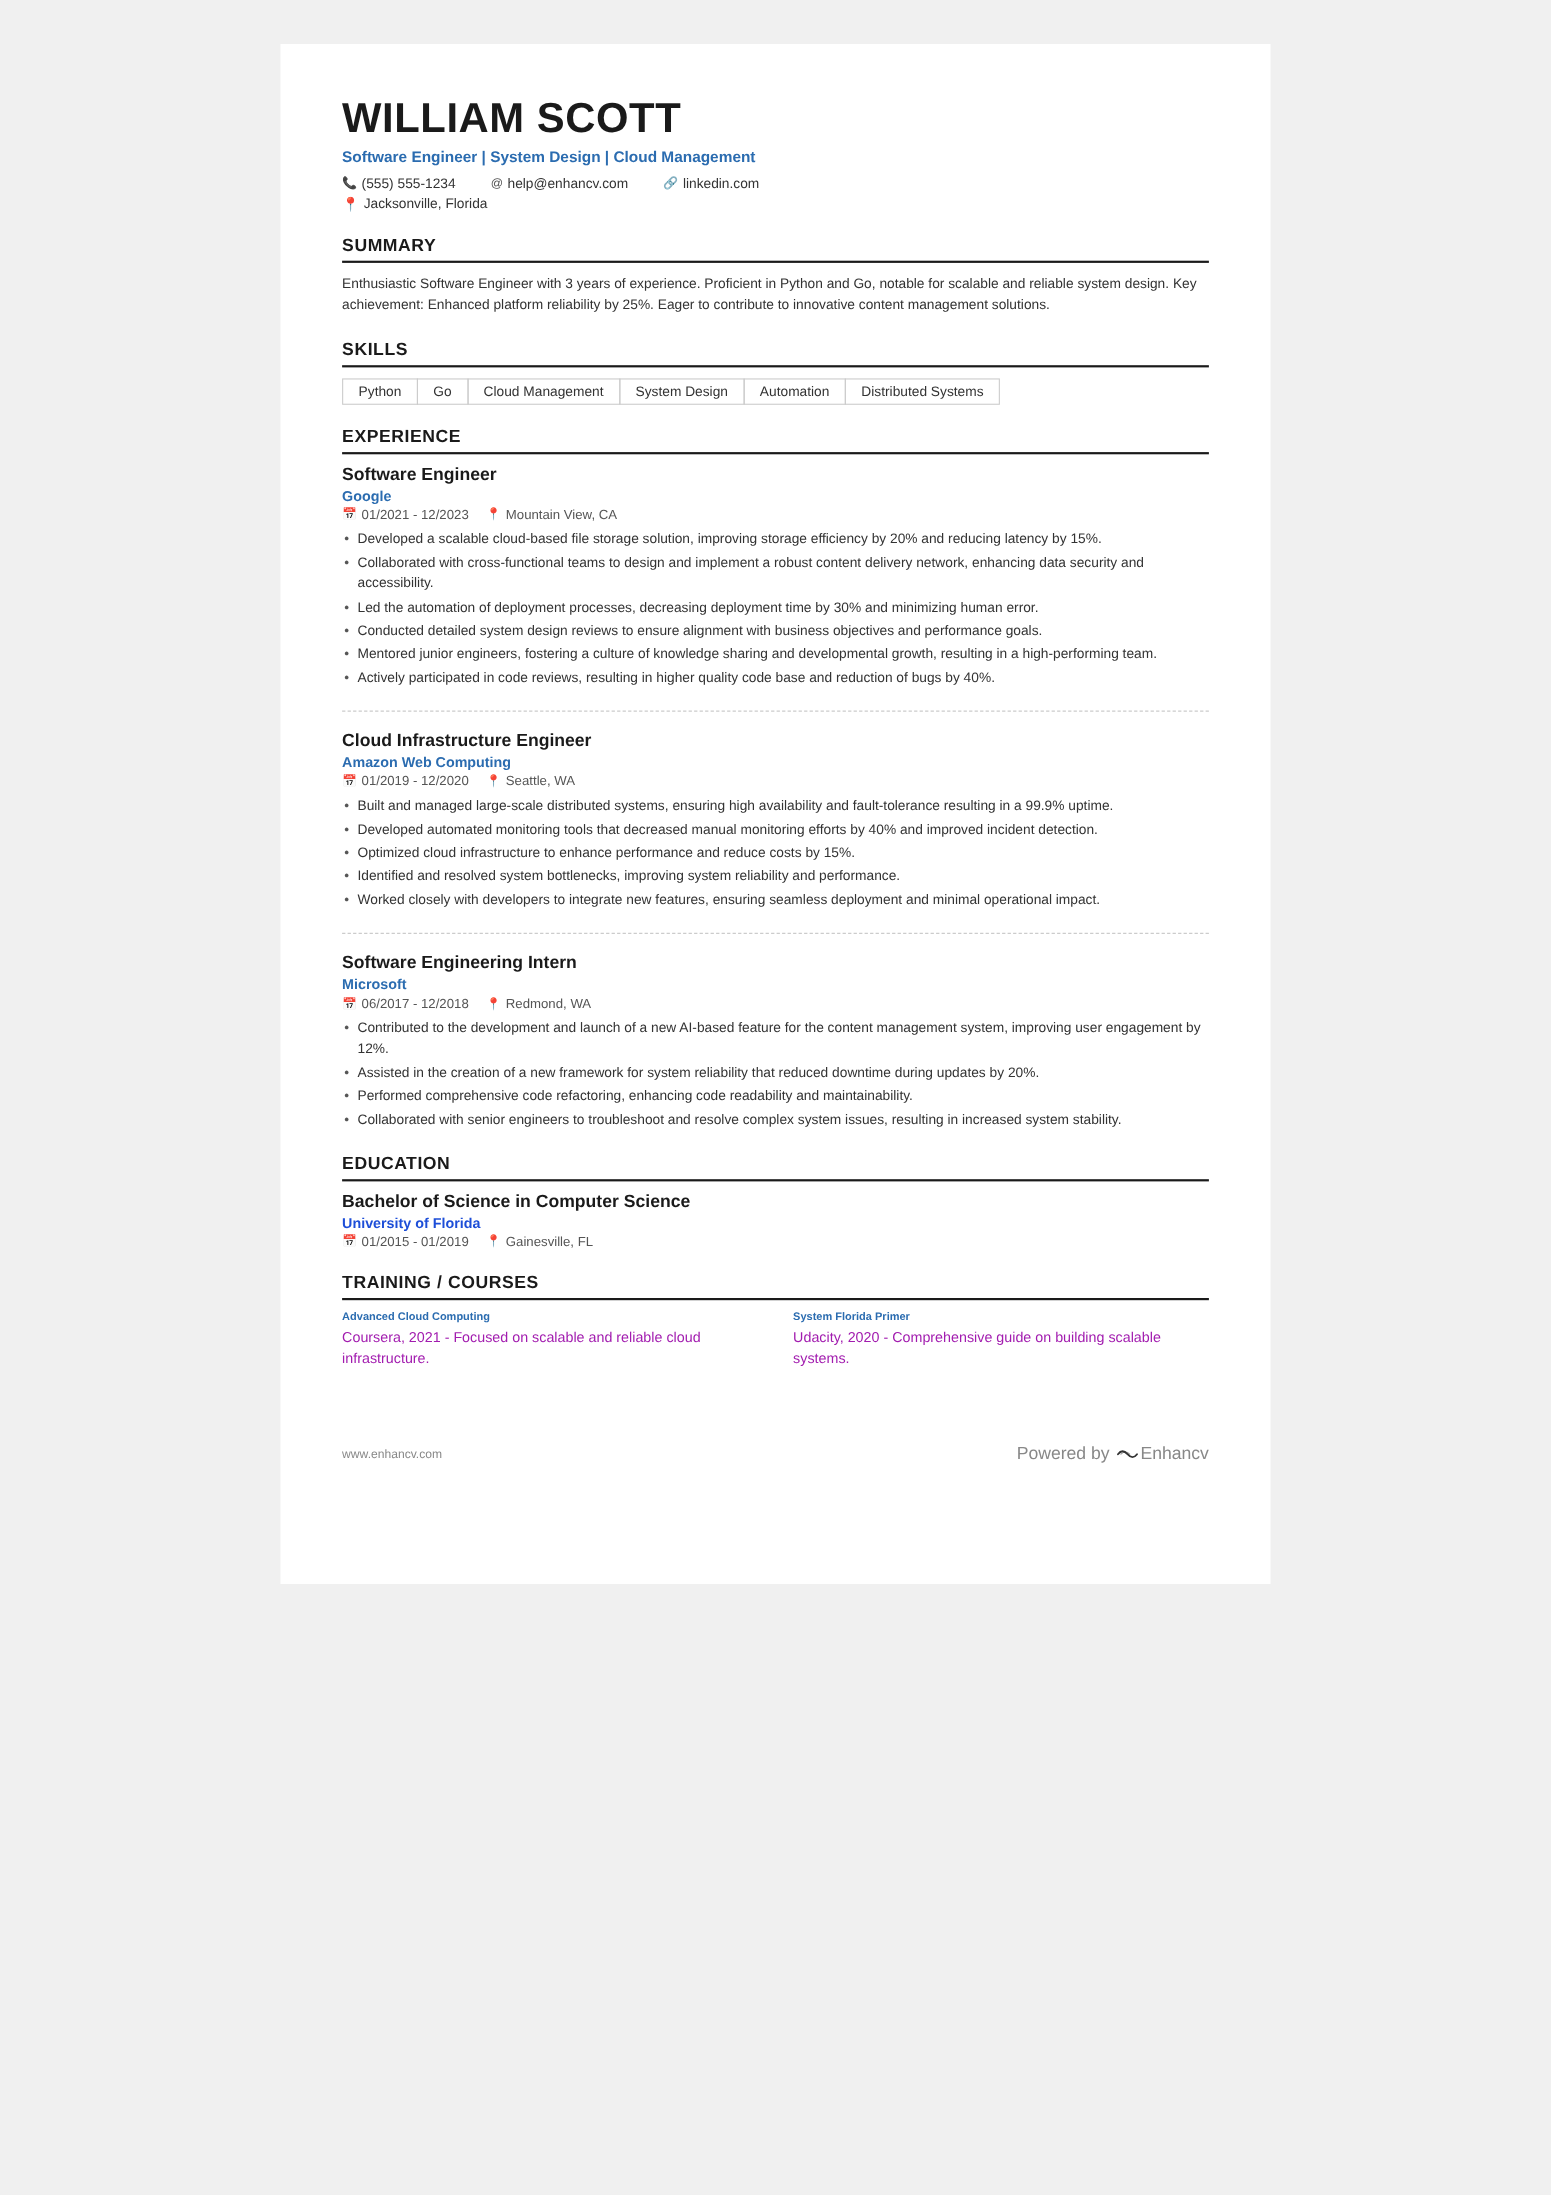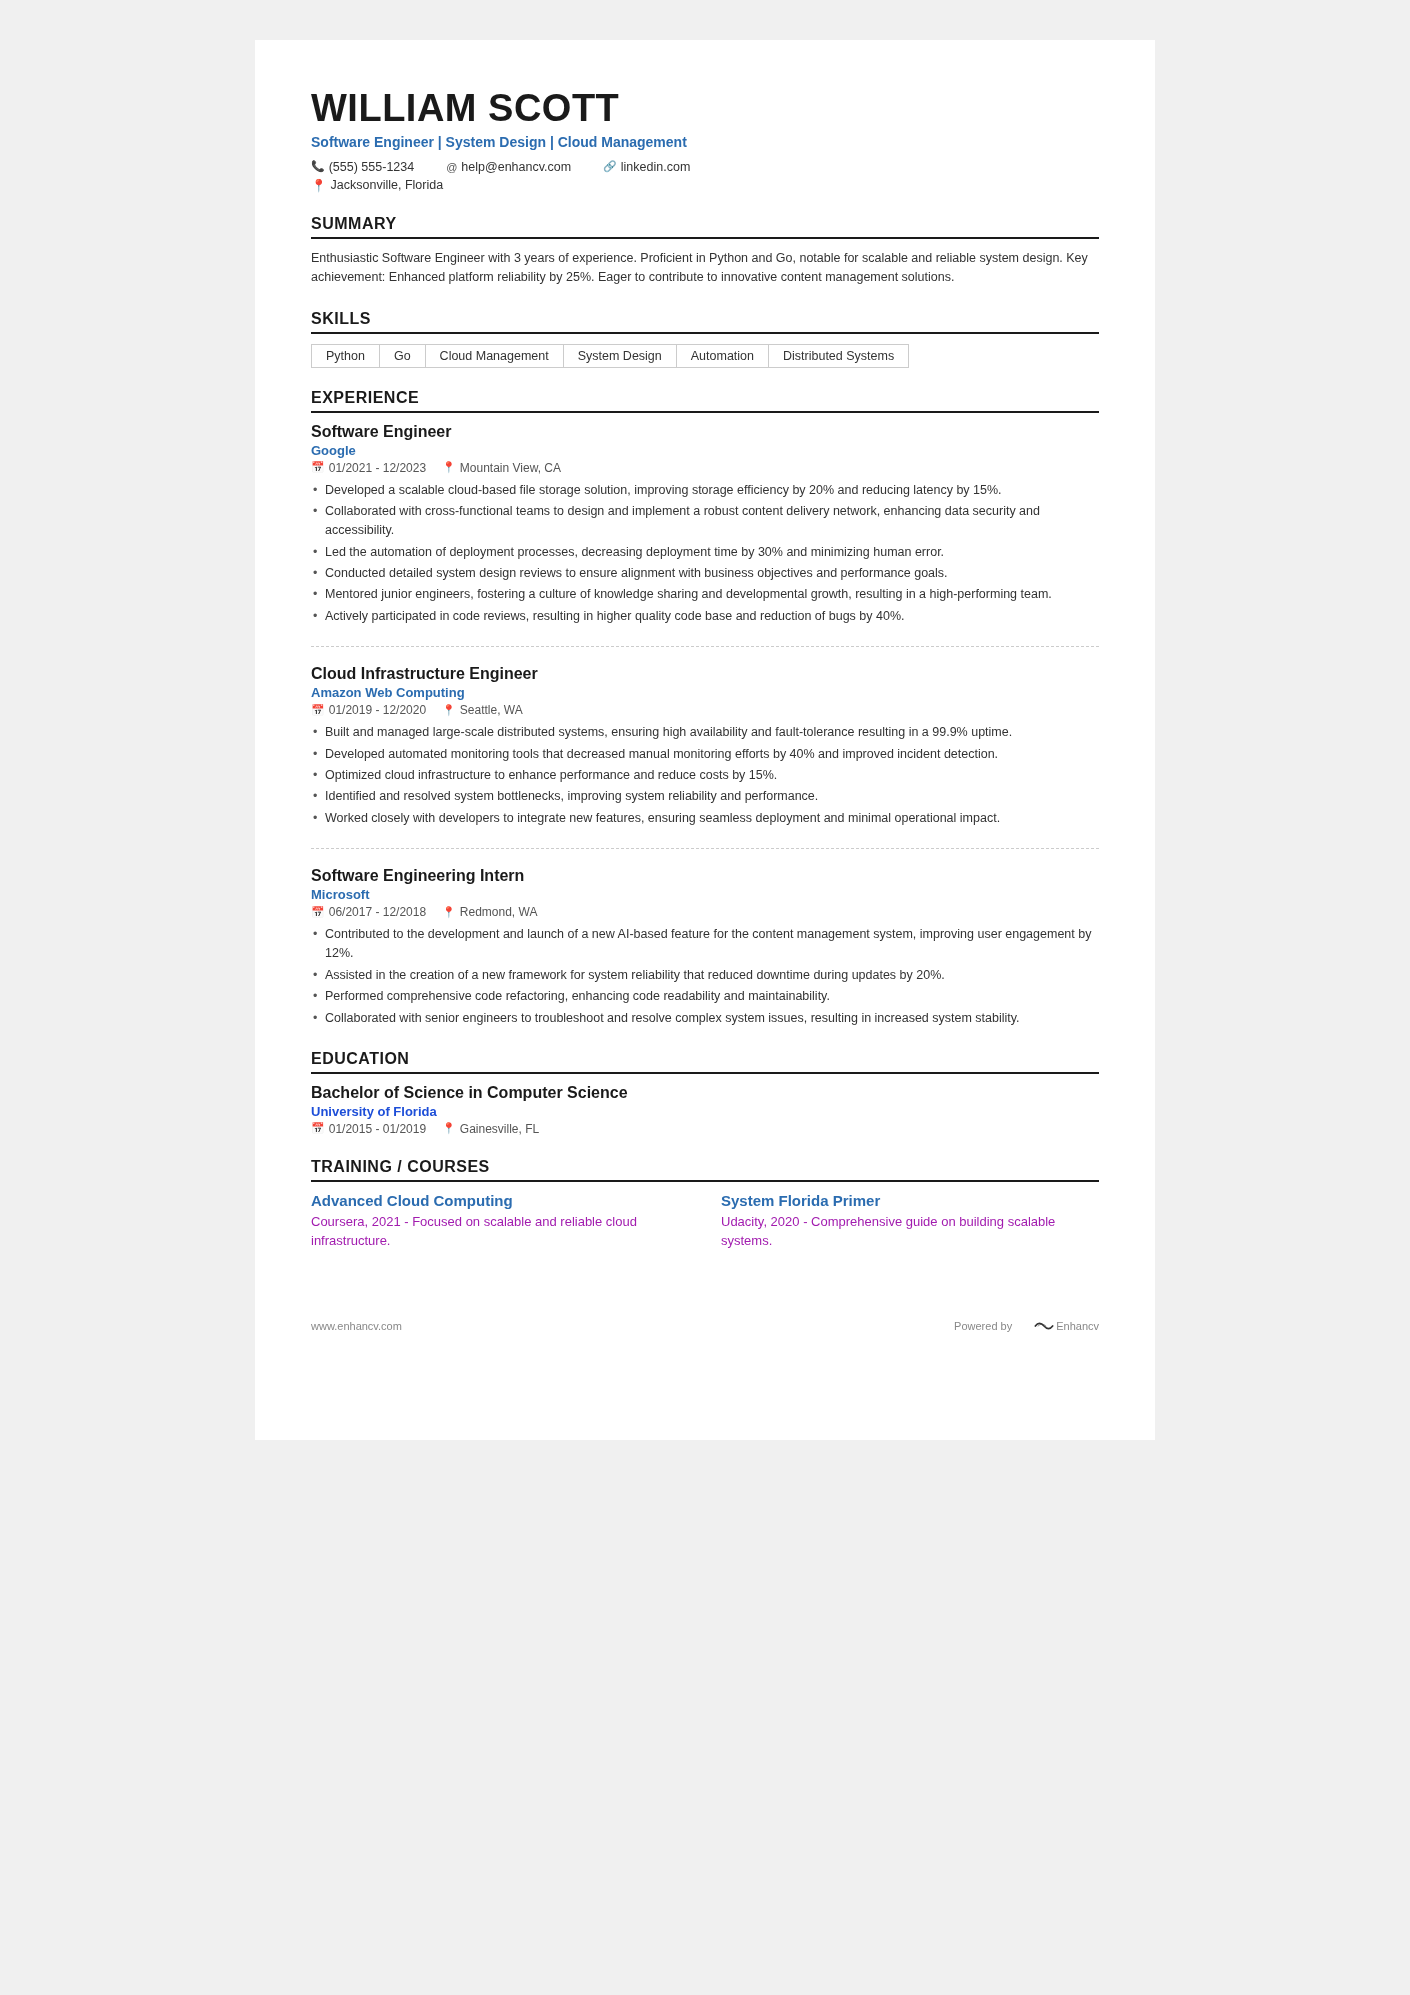--- a/index.html
+++ b/index.html
@@ -162,21 +162,21 @@
       font-size: 12px;
       color: #555;
     }
     .courses-grid {
       display: grid;
       grid-template-columns: 1fr 1fr;
       gap: 12px 32px;
     }
     .course-item {}
     .course-title {
-      font-size: 15px;
+      font-size: 10px;
       font-weight: 700;
       color: #2b6cb0;
       margin-bottom: 3px;
     }
     .course-desc {
       font-size: 13px;
       color: #a21caf;
       line-height: 1.5;
     }
     .footer {
@@ -185,22 +185,22 @@
       justify-content: space-between;
       align-items: center;
       font-size: 11px;
       color: #888;
       border-top: none;
       padding-top: 8px;
     }
     .footer-brand {
       display: flex;
       align-items: center;
-      gap: 22px;
-      font-size: 11px;
+      gap: 6px;
+      font-size: 16px;
       color: #888;
     }
     .enhancv-logo {
       display: inline-flex;
       align-items: center;
       gap: 2px;
     }
     .logo-shape {
       width: 20px;
       height: 14px;

